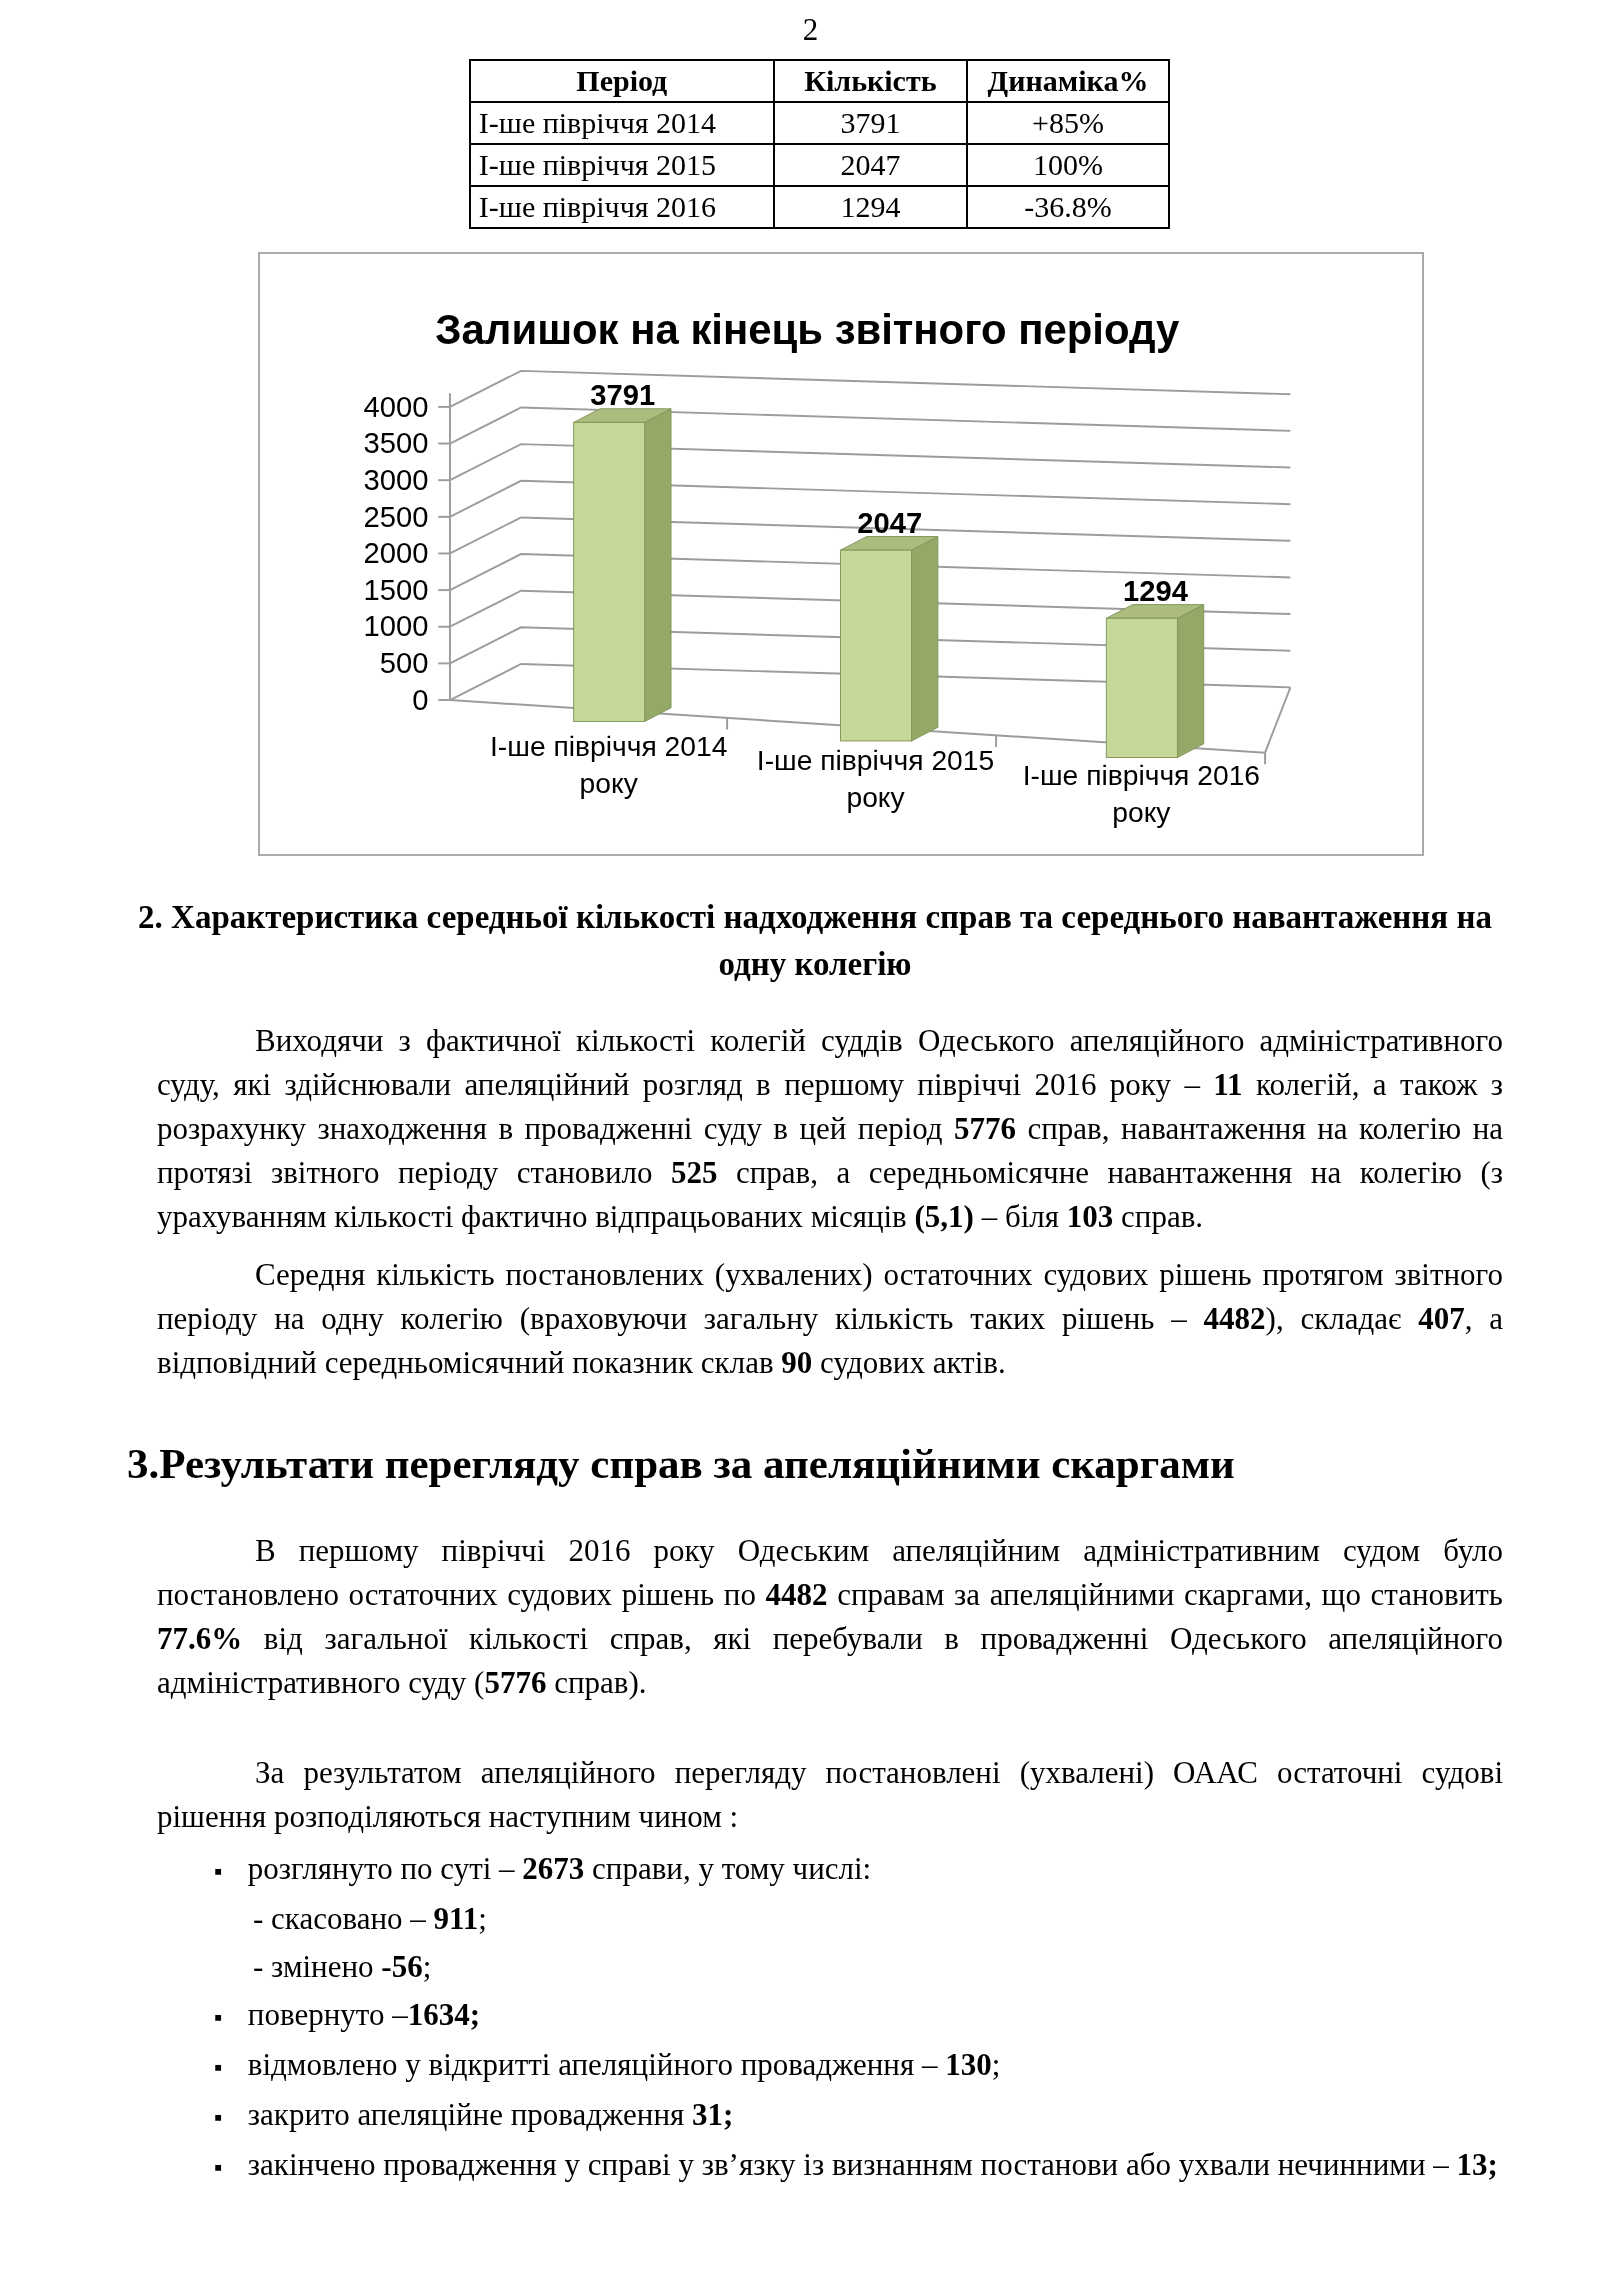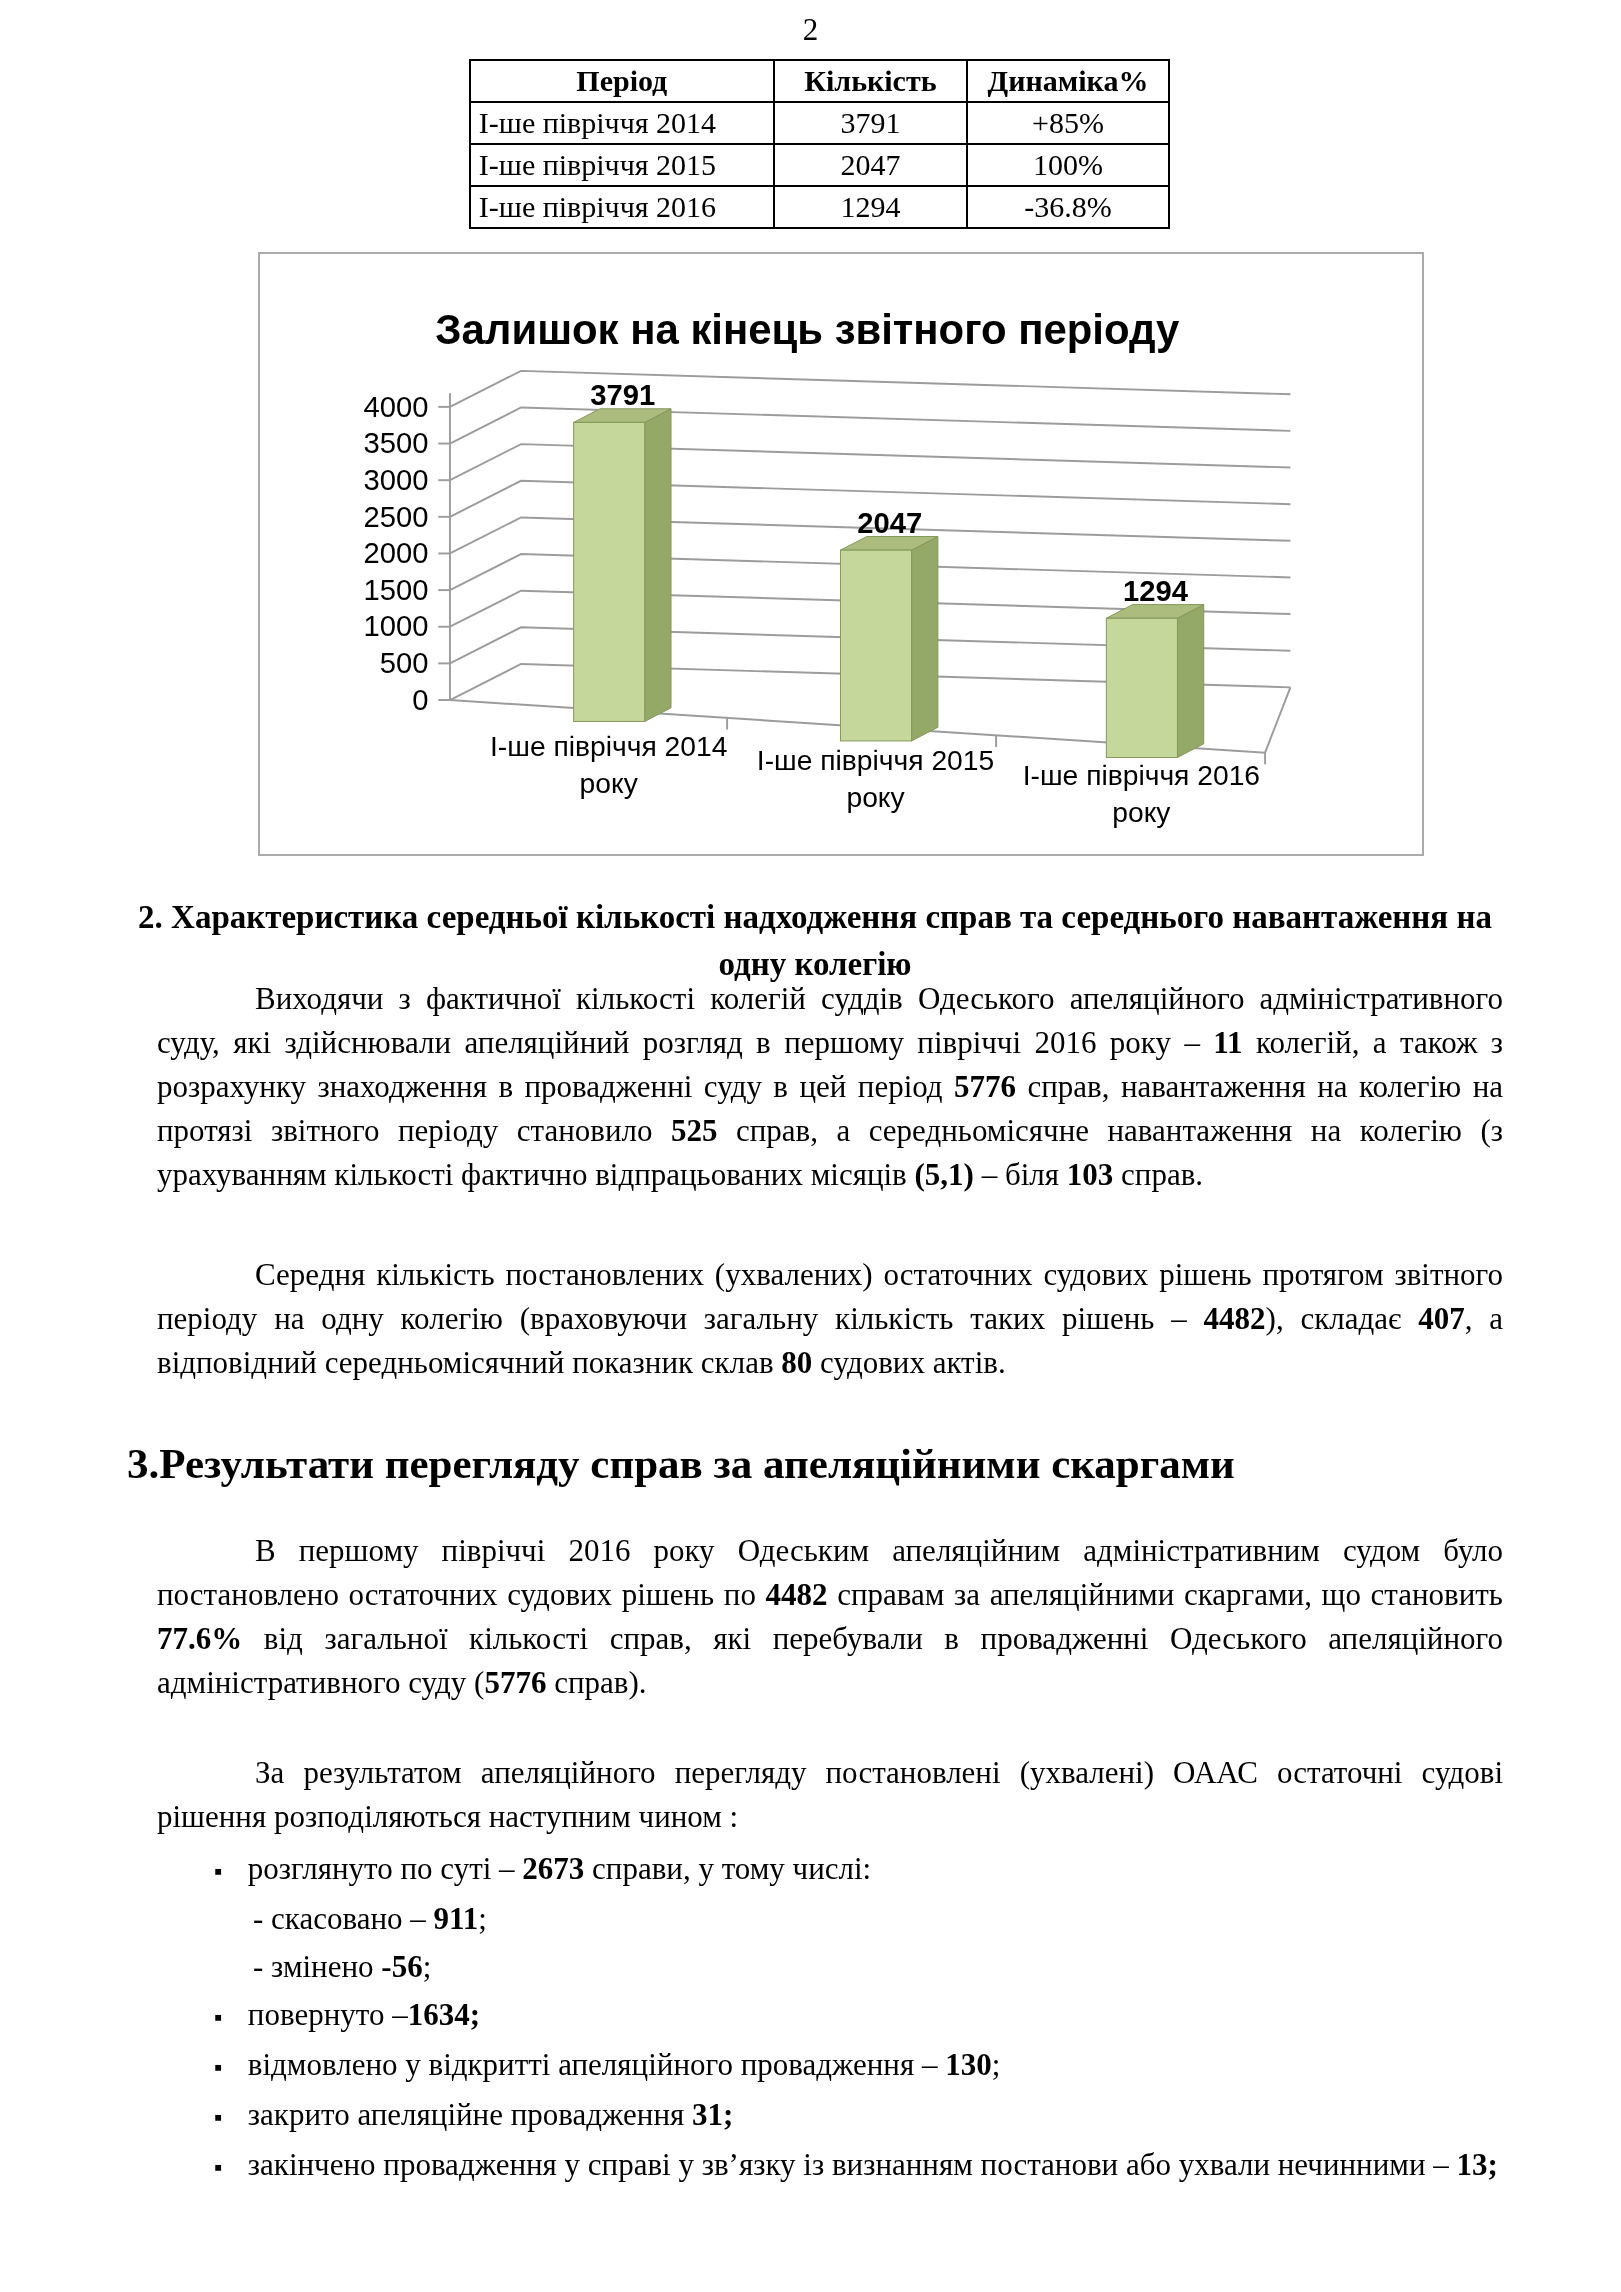--- a/index.html
+++ b/index.html
@@ -17,21 +17,21 @@
   .chartbox{position:absolute;left:258px;top:252px;width:1162px;height:600px;border:2px solid #ababab;background:#fff;}
   .chartbox svg{display:block;}
   .chartbox text{font-family:"Liberation Sans",sans-serif;fill:#000;}
   
   .h2{position:absolute;left:132px;top:894px;width:1366px;text-align:center;
       font-weight:bold;font-size:33px;line-height:47px;}
   .h3{position:absolute;left:127px;top:1439px;width:1366px;
       font-weight:bold;font-size:43px;}
   .para{position:absolute;left:157px;width:1346px;font-size:31px;line-height:44px;
         text-align:justify;text-indent:98px;}
-  #p1{top:977px}
+  #p1{top:1019px}
   #p2{top:1253px}
   #p3{top:1529px}
   #p4{top:1751px}
   .bullets{position:absolute;left:157px;top:1845px;width:1346px;font-size:31px;
            line-height:48px;text-align:justify;}
   .bl{text-indent:57px;}
   .bl .mk{font-size:23.5px;margin-right:25.5px;}
   .dash{padding-left:96px;text-indent:0;text-align:left;}
 </style>
 </head>
@@ -120,21 +120,21 @@
         <text x="630" y="568" text-anchor="middle" font-size="29">року</text>
         <text x="903" y="545" text-anchor="middle" font-size="29">І-ше півріччя 2016</text>
         <text x="903" y="583" text-anchor="middle" font-size="29">року</text>
         <text x="560" y="92" text-anchor="middle" font-size="43" font-weight="bold">Залишок на кінець звітного періоду</text>
       </svg>
   </div>
 
   <div class="h2">2. Характеристика середньої кількості надходження справ та середнього навантаження на одну колегію</div>
 
   <div class="para" id="p1"><span>Виходячи з фактичної кількості колегій суддів Одеського апеляційного адміністративного суду, які здійснювали апеляційний розгляд в першому півріччі 2016 року – </span><b>11</b><span> колегій, а також з розрахунку знаходження в провадженні суду в цей період </span><b>5776</b><span> справ, навантаження на колегію на протязі звітного періоду становило </span><b>525</b><span> справ, а середньомісячне навантаження на колегію (з урахуванням кількості фактично відпрацьованих місяців </span><b>(5,1)</b><span> – біля </span><b>103</b><span> справ.</span></div>
-  <div class="para" id="p2"><span>Середня кількість постановлених (ухвалених) остаточних судових рішень протягом звітного періоду на одну колегію (враховуючи загальну кількість таких рішень – </span><b>4482</b><span>), складає </span><b>407</b><span>, а відповідний середньомісячний показник склав </span><b>80</b><span> судових актів.</span></div>
+  <div class="para" id="p2"><span>Середня кількість постановлених (ухвалених) остаточних судових рішень протягом звітного періоду на одну колегію (враховуючи загальну кількість таких рішень – </span><b>4482</b><span>), складає </span><b>407</b><span>, а відповідний середньомісячний показник склав </span><b>90</b><span> судових актів.</span></div>
 
   <div class="h3">3.Результати перегляду справ за апеляційними скаргами</div>
 
   <div class="para" id="p3"><span>В першому півріччі 2016 року Одеським апеляційним адміністративним судом було постановлено остаточних судових рішень по </span><b>4482</b><span> справам за апеляційними скаргами, що становить </span><b>77.6%</b><span> від загальної кількості справ, які перебували в провадженні Одеського апеляційного адміністративного суду (</span><b>5776</b><span> справ).</span></div>
   <div class="para" id="p4"><span>За результатом апеляційного перегляду постановлені (ухвалені) ОААС остаточні судові рішення розподіляються наступним чином :</span></div>
 
   <div class="bullets">
       <div class="bl"><span class="mk">▪</span><span>розглянуто по суті – </span><b>2673</b><span> справи, у тому числі:</span></div>
       <div class="dash"><span>- скасовано – </span><b>911</b><span>;</span></div>
       <div class="dash"><span>- змінено  </span><b>-56</b><span>;</span></div>

